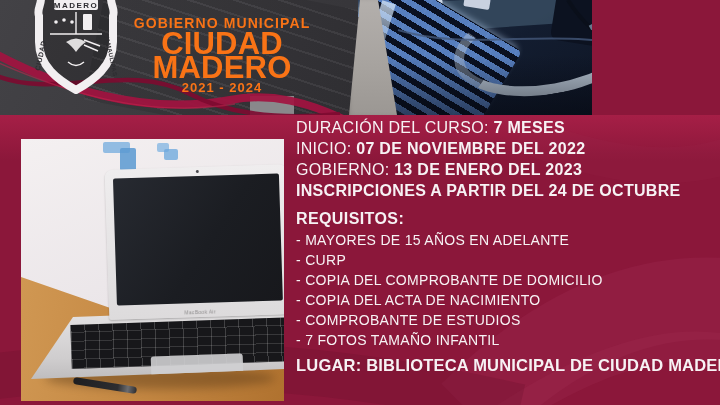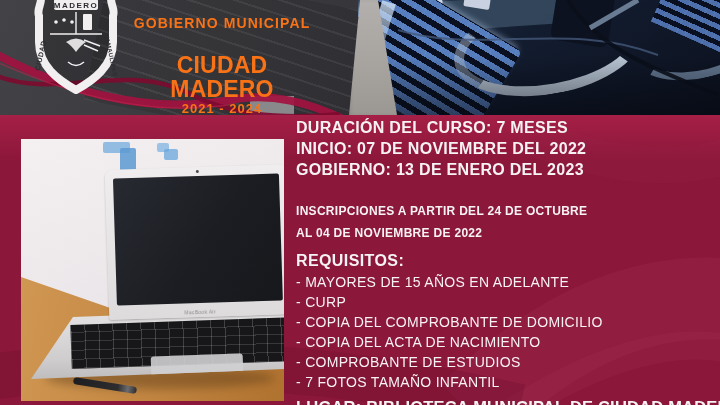--- a/index.html
+++ b/index.html
@@ -2,35 +2,35 @@
 <html><head>
 <meta charset="utf-8">
 <style>
   html,body{margin:0;padding:0;background:#222;}
   .poster{
     position:relative;width:720px;height:405px;overflow:hidden;
     font-family:"Liberation Sans",sans-serif;
     background:#8b173a;
   }
   
-  .header{position:absolute;left:0;top:0;width:720px;height:115px;background:#3d3c40;overflow:hidden;}
+  .header{position:absolute;left:0;top:0;width:592px;height:115px;background:#3d3c40;overflow:hidden;}
   .hdr-left{position:absolute;left:0;top:0;width:410px;height:115px;
     background:linear-gradient(115deg,#434246 0%,#3c3b3f 45%,#333236 100%);}
   .hdr-kb-sil{position:absolute;left:95px;top:-14px;width:265px;height:140px;
     transform:rotate(11deg);
     background:linear-gradient(100deg,#2c2b30 0%,#202025 55%,#2a292e 100%);
     background-image:repeating-linear-gradient(7deg,rgba(255,255,255,.04) 0 2px,rgba(0,0,0,.12) 2px 14px);
     opacity:.9;}
   .hdr-gray-patch{position:absolute;left:250px;top:96px;width:44px;height:20px;background:#8e8d90;opacity:.95;}
   
   .crest{position:absolute;left:28px;top:-16px;width:96px;height:110px;}
   
   .title-block{position:absolute;left:128px;top:15px;width:188px;text-align:center;color:#f97316;}
   .t1{font-size:14px;font-weight:700;letter-spacing:1.1px;line-height:17px;}
-  .t2{font-size:23px;font-weight:700;letter-spacing:.2px;line-height:24px;margin-top:21px;}
+  .t2{font-size:31px;font-weight:700;letter-spacing:.2px;line-height:24px;}
   .t3{font-size:13px;font-weight:700;letter-spacing:1px;line-height:16px;}
   .ribbon{position:absolute;left:0;top:0;width:720px;height:120px;pointer-events:none;}
   
   .hdr-photo{position:absolute;left:358px;top:0;width:362px;height:115px;
     background:linear-gradient(150deg,#24354d 0%,#131d30 40%,#0b101d 100%);overflow:hidden;}
   .hp-teal{position:absolute;left:0;top:0;width:210px;height:30px;background:#35495e;transform:skewY(-4deg);opacity:.9;}
   .hp-paper1{position:absolute;left:10px;top:-4px;width:74px;height:18px;background:#d9dee9;transform:rotate(6deg);border-radius:2px;opacity:.95;}
   .hp-paper2{position:absolute;left:106px;top:-3px;width:26px;height:11px;background:#c9d1e0;transform:rotate(9deg);border-radius:2px;}
   .hp-kb{position:absolute;left:-14px;top:2px;width:160px;height:115px;transform:rotate(31deg);border-radius:6px;
     background-color:#1b2a47;
@@ -88,23 +88,23 @@
     background-color:#17171a;
     background-image:repeating-linear-gradient(90deg,rgba(255,255,255,.18) 0 1px,transparent 1px 14px),
                      repeating-linear-gradient(0deg,rgba(255,255,255,.14) 0 1px,transparent 1px 9px);}
   .trackpad{position:absolute;left:120px;top:48px;width:92px;height:20px;transform:rotate(-2deg);
     background:#cfcfd1;border-radius:3px;opacity:.9;}
   .pen{position:absolute;left:52px;top:243px;width:64px;height:7px;transform:rotate(9deg);
     background:linear-gradient(90deg,#1e1e20 0%,#2d2d30 70%,#6b6b6e 86%,#2d2d30 100%);border-radius:4px;}
   
   .content{position:absolute;left:296px;top:2px;width:424px;color:#f7f2f4;}
   .course-line{font-size:16px;line-height:21px;letter-spacing:.3px;}
-  .lbl{font-weight:700;text-align:right;}
+  .lbl{font-weight:400;text-align:right;}
   .val{font-weight:700;}
-  .enroll{margin-top:20px;font-weight:700;font-size:12px;line-height:22px;letter-spacing:.3px;}
+  .enroll{margin-top:0;font-weight:700;font-size:16px;line-height:22px;letter-spacing:.3px;}
   .req-title{margin-top:6px;font-weight:700;font-size:16px;line-height:22px;letter-spacing:.4px;}
   .req-item{font-size:14px;font-weight:400;line-height:20px;letter-spacing:.3px;}
   .place{margin-top:6px;font-weight:700;font-size:16.5px;line-height:19px;letter-spacing:.2px;white-space:nowrap;}
 </style>
 </head>
 <body>
 
 <div class="poster">
 
   <div class="header">
@@ -196,21 +196,20 @@
       <div class="pen"></div>
     </div>
 
     <div class="content">
       <div class="course-line"><span class="lbl">DURACIÓN DEL CURSO:</span> <span class="val">7 MESES</span></div>
       <div class="course-line"><span class="lbl">INICIO:</span> <span class="val">07 DE NOVIEMBRE DEL 2022</span></div>
       <div class="course-line"><span class="lbl">GOBIERNO:</span> <span class="val">13 DE ENERO DEL 2023</span></div>
 
       <div class="enroll">
         <div>INSCRIPCIONES A PARTIR DEL 24 DE OCTUBRE</div>
-        <div>AL 04 DE NOVIEMBRE DE 2022</div>
       </div>
 
       <div class="req-title">REQUISITOS:</div>
       <div class="req-item">- MAYORES DE 15 AÑOS EN ADELANTE</div>
       <div class="req-item">- CURP</div>
       <div class="req-item">- COPIA DEL COMPROBANTE DE DOMICILIO</div>
       <div class="req-item">- COPIA DEL ACTA DE NACIMIENTO</div>
       <div class="req-item">- COMPROBANTE DE ESTUDIOS</div>
       <div class="req-item">- 7 FOTOS TAMAÑO INFANTIL</div>
 

